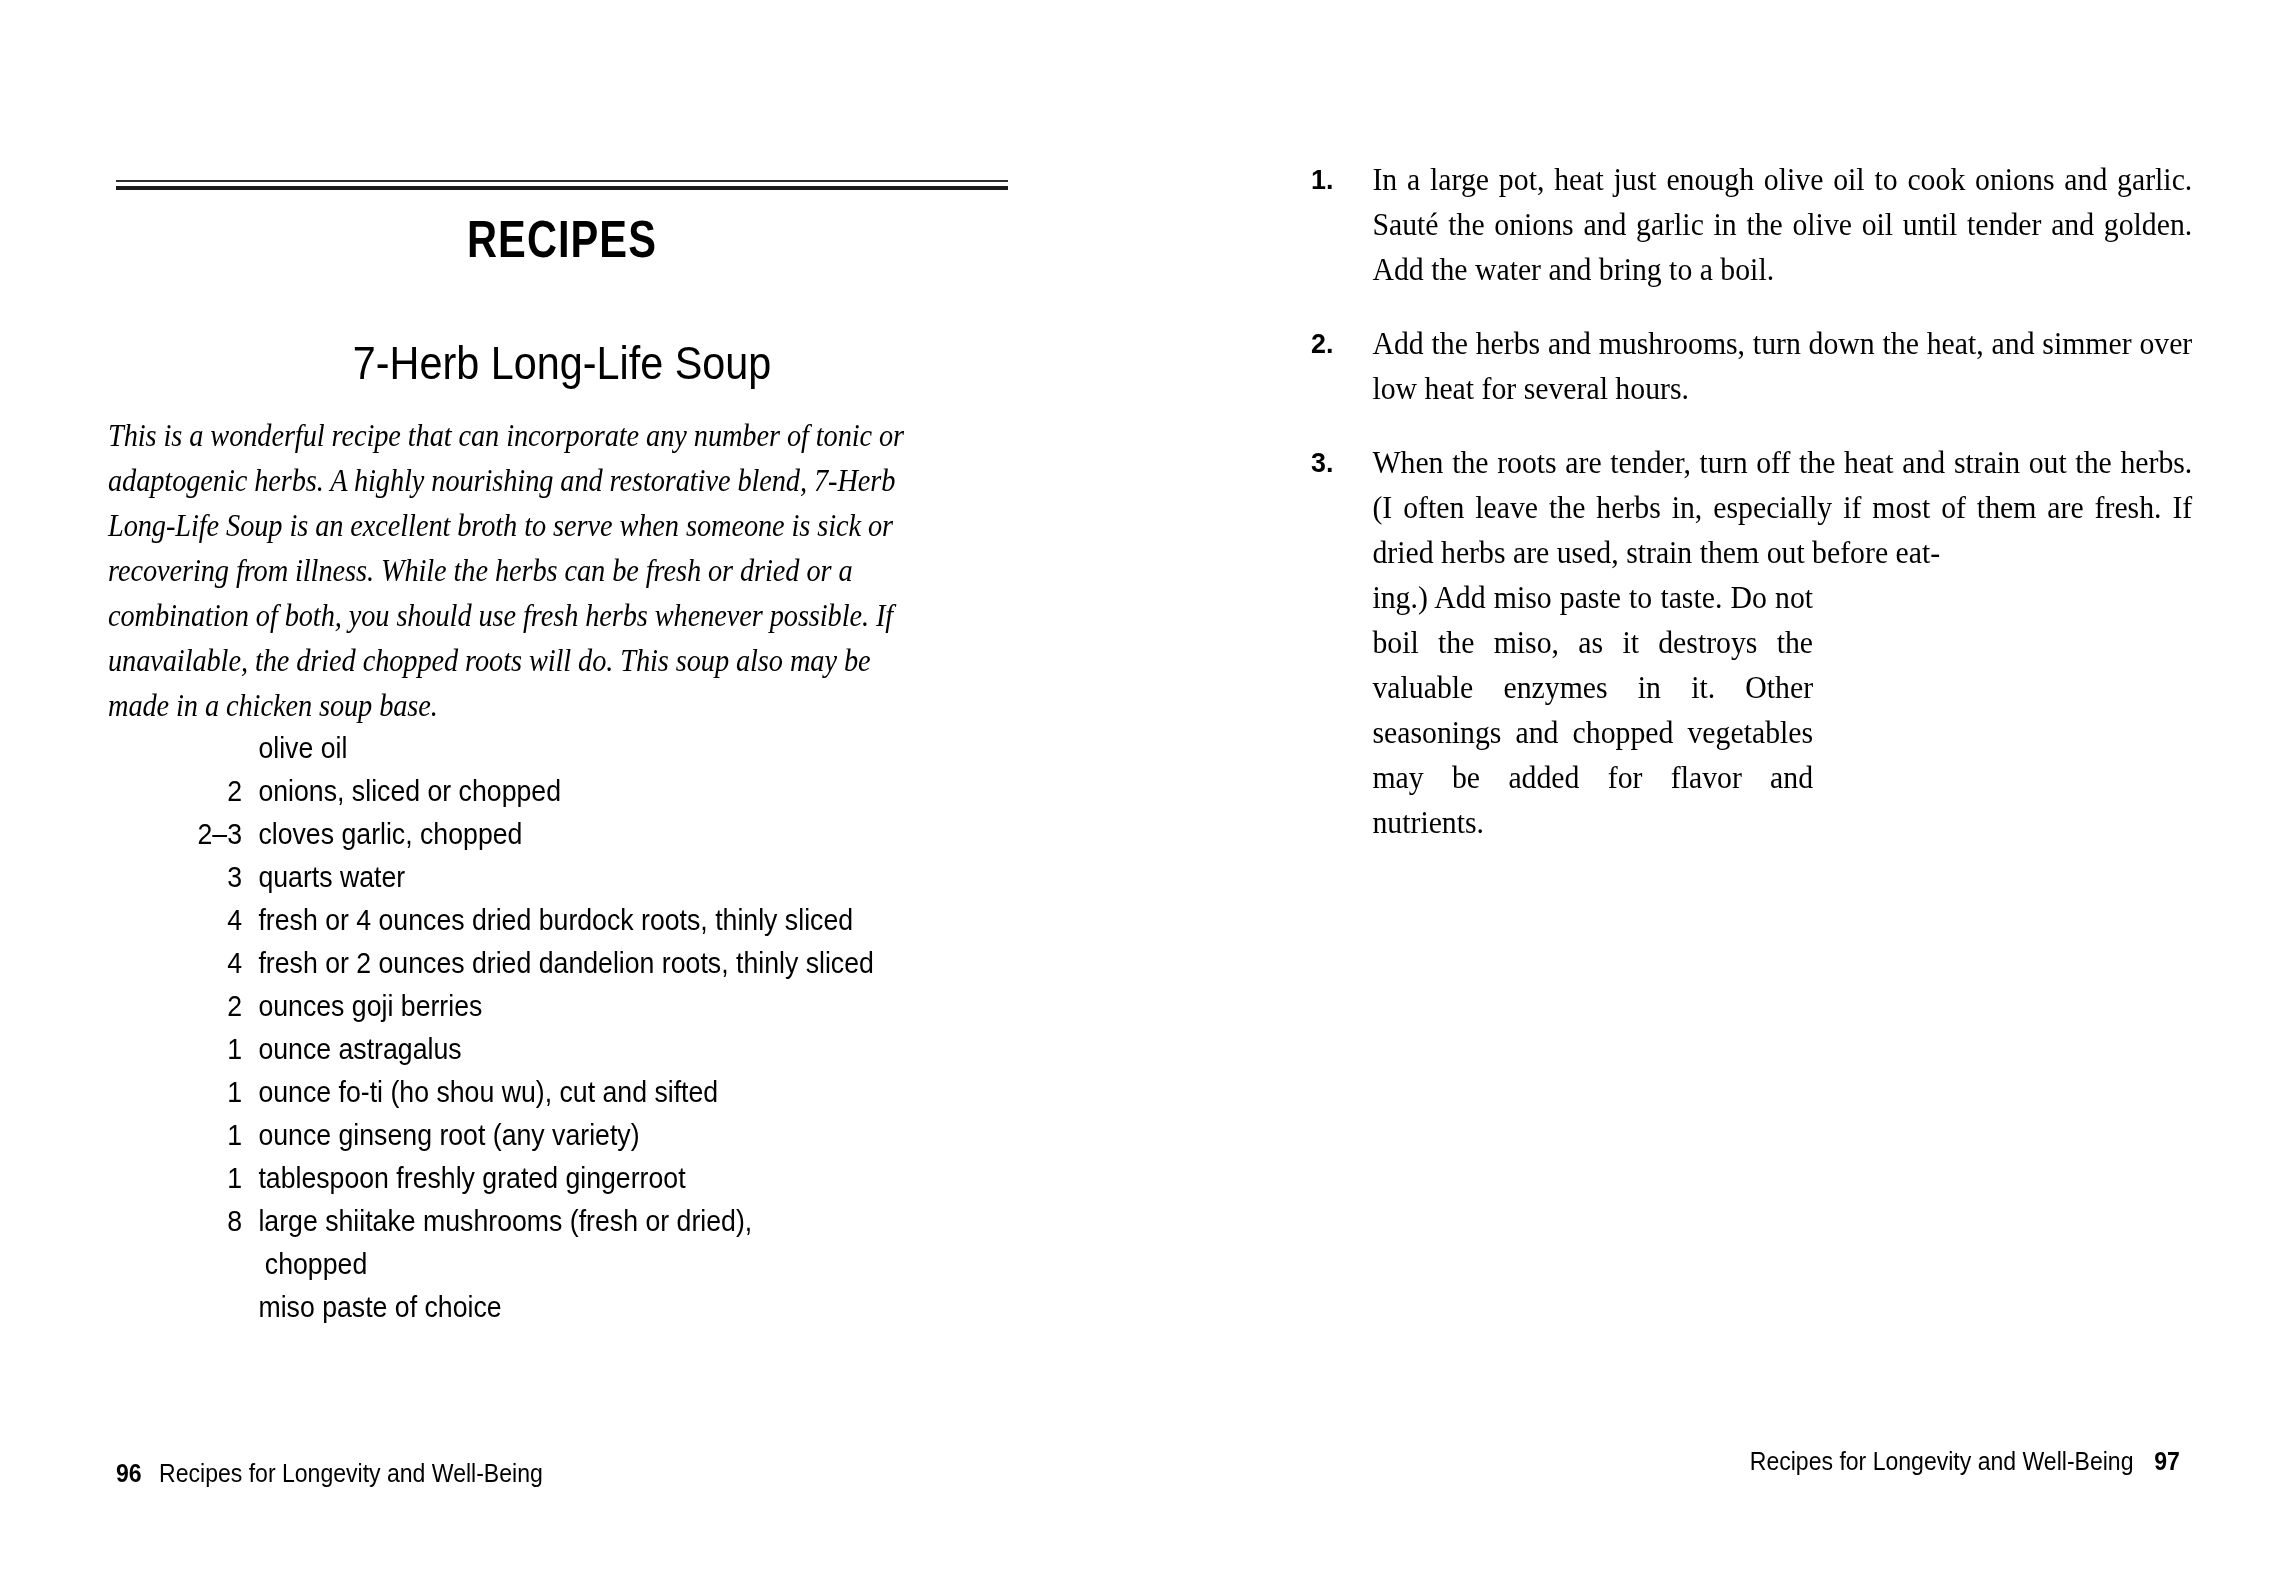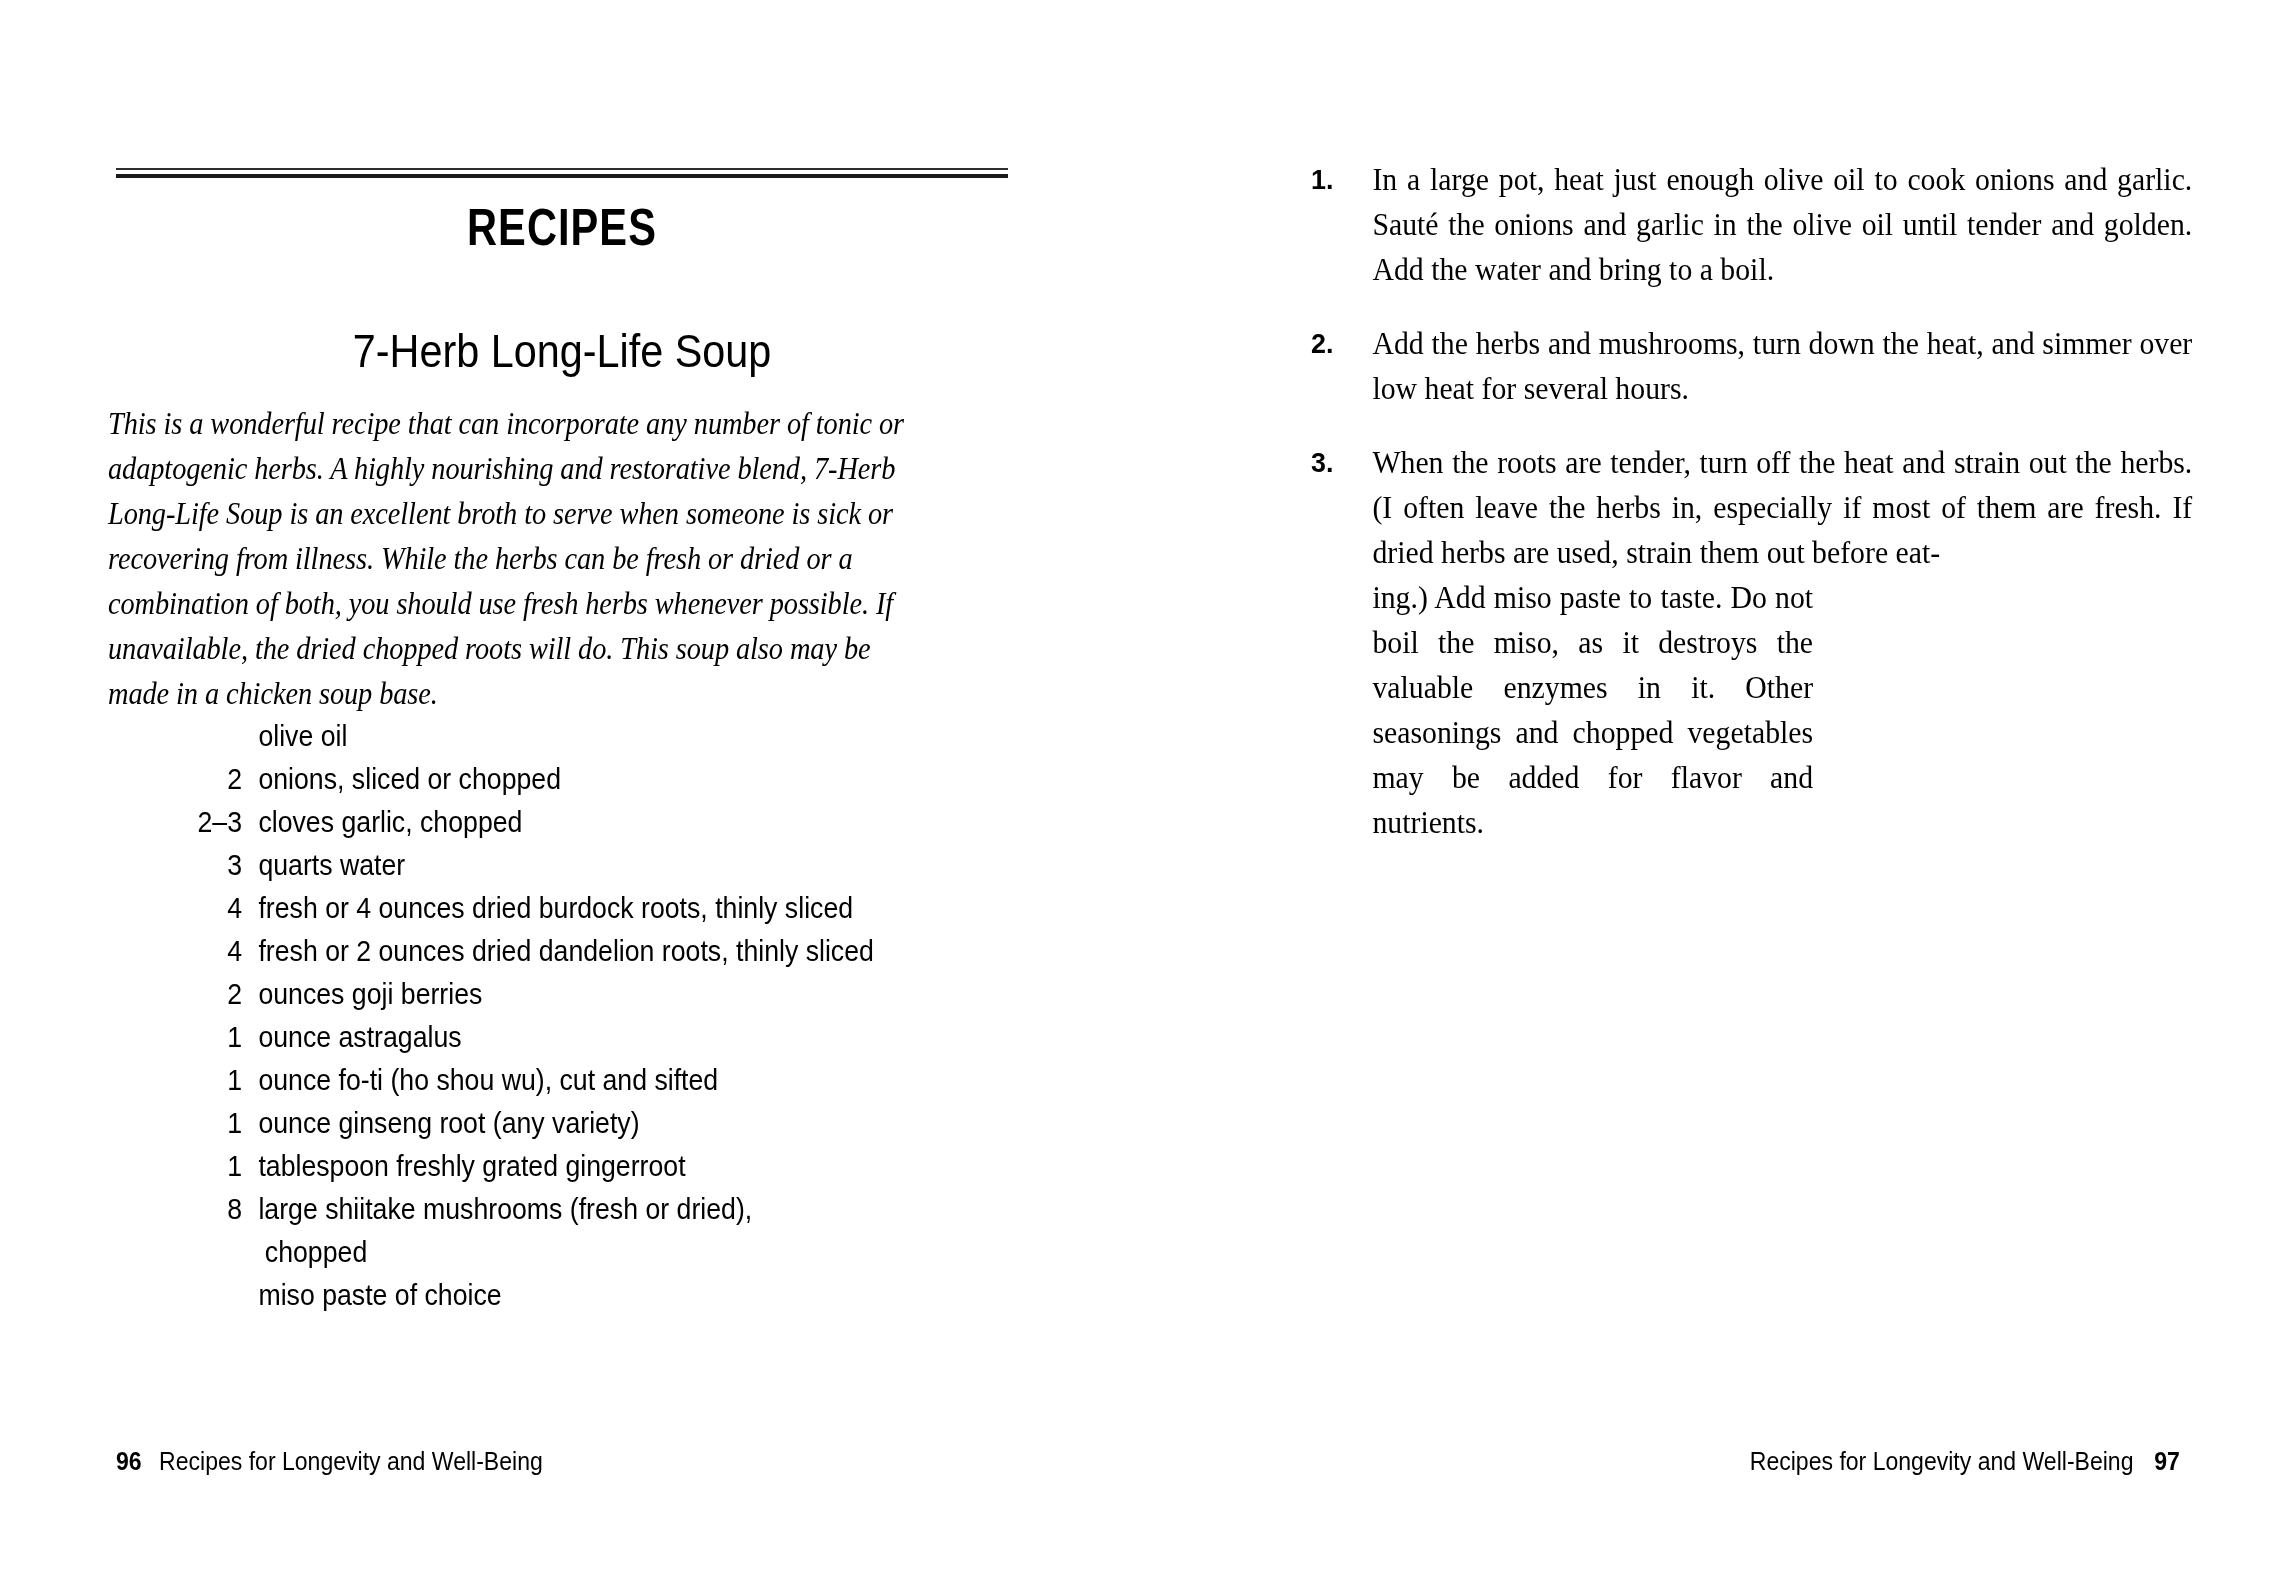--- a/index.html
+++ b/index.html
@@ -19,21 +19,21 @@
   .spread {
     position: relative;
     width: 2295px;
     height: 1593px;
     background: #fff;
   }
 
   
   .page-left {
     position: absolute;
-    left: 0; top: 0;
+    left: 0; top: 12px;
     width: 1148px;
     height: 1558px;
   }
 
   .rule-double {
     position: absolute;
     left: 116px;
     top: 168px;
     width: 892px;
     height: 9.7px;

